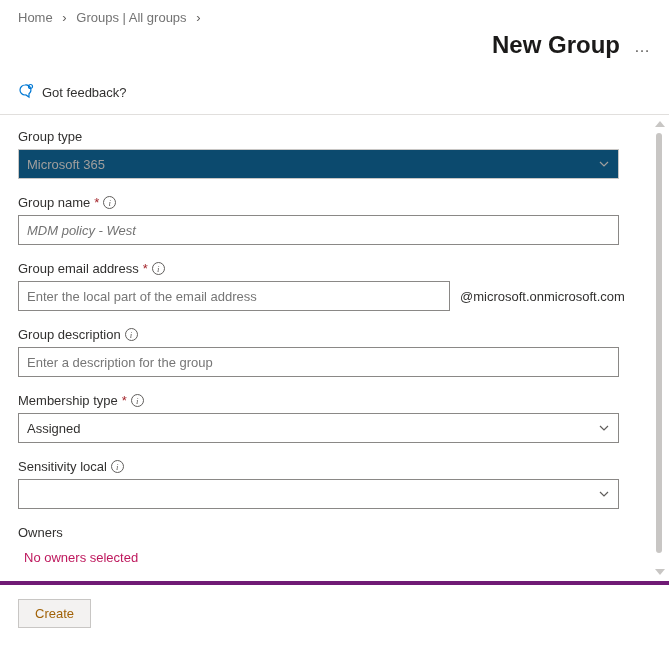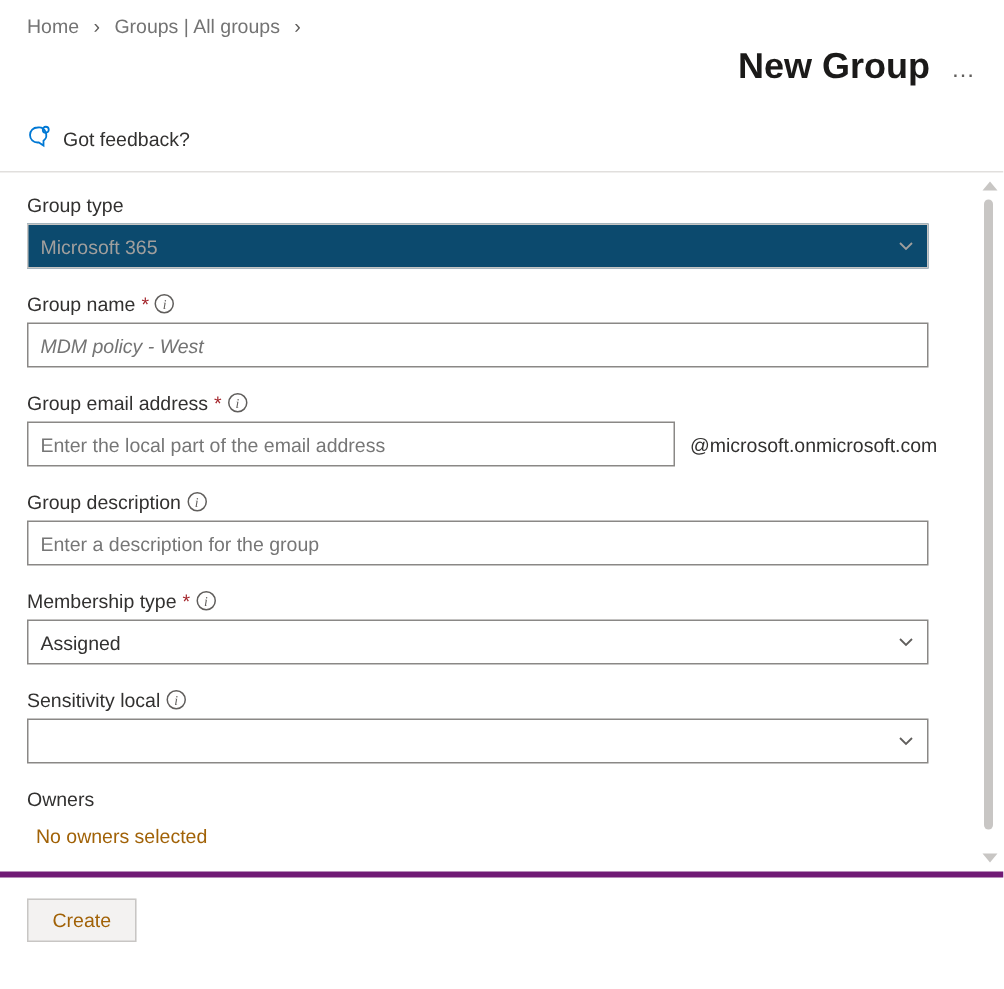--- a/index.html
+++ b/index.html
@@ -116,21 +116,21 @@
     .email-row { display: flex; align-items: center; gap: 10px; }
     .email-row input.input-box { width: 432px; }
     .email-suffix { font-size: 13px; color: #323130; }
     .section-head {
       font-size: 13px;
       color: #323130;
       margin-top: 2px;
       margin-bottom: 10px;
     }
     .link-text {
-      color: #a16207;
+      color: #be185d;
       font-size: 13px;
       padding-left: 6px;
       cursor: pointer;
       margin-bottom: 18px;
       display: inline-block;
     }
     .scrollbar-track {
       position: absolute;
       right: 3px;
       top: 6px;

